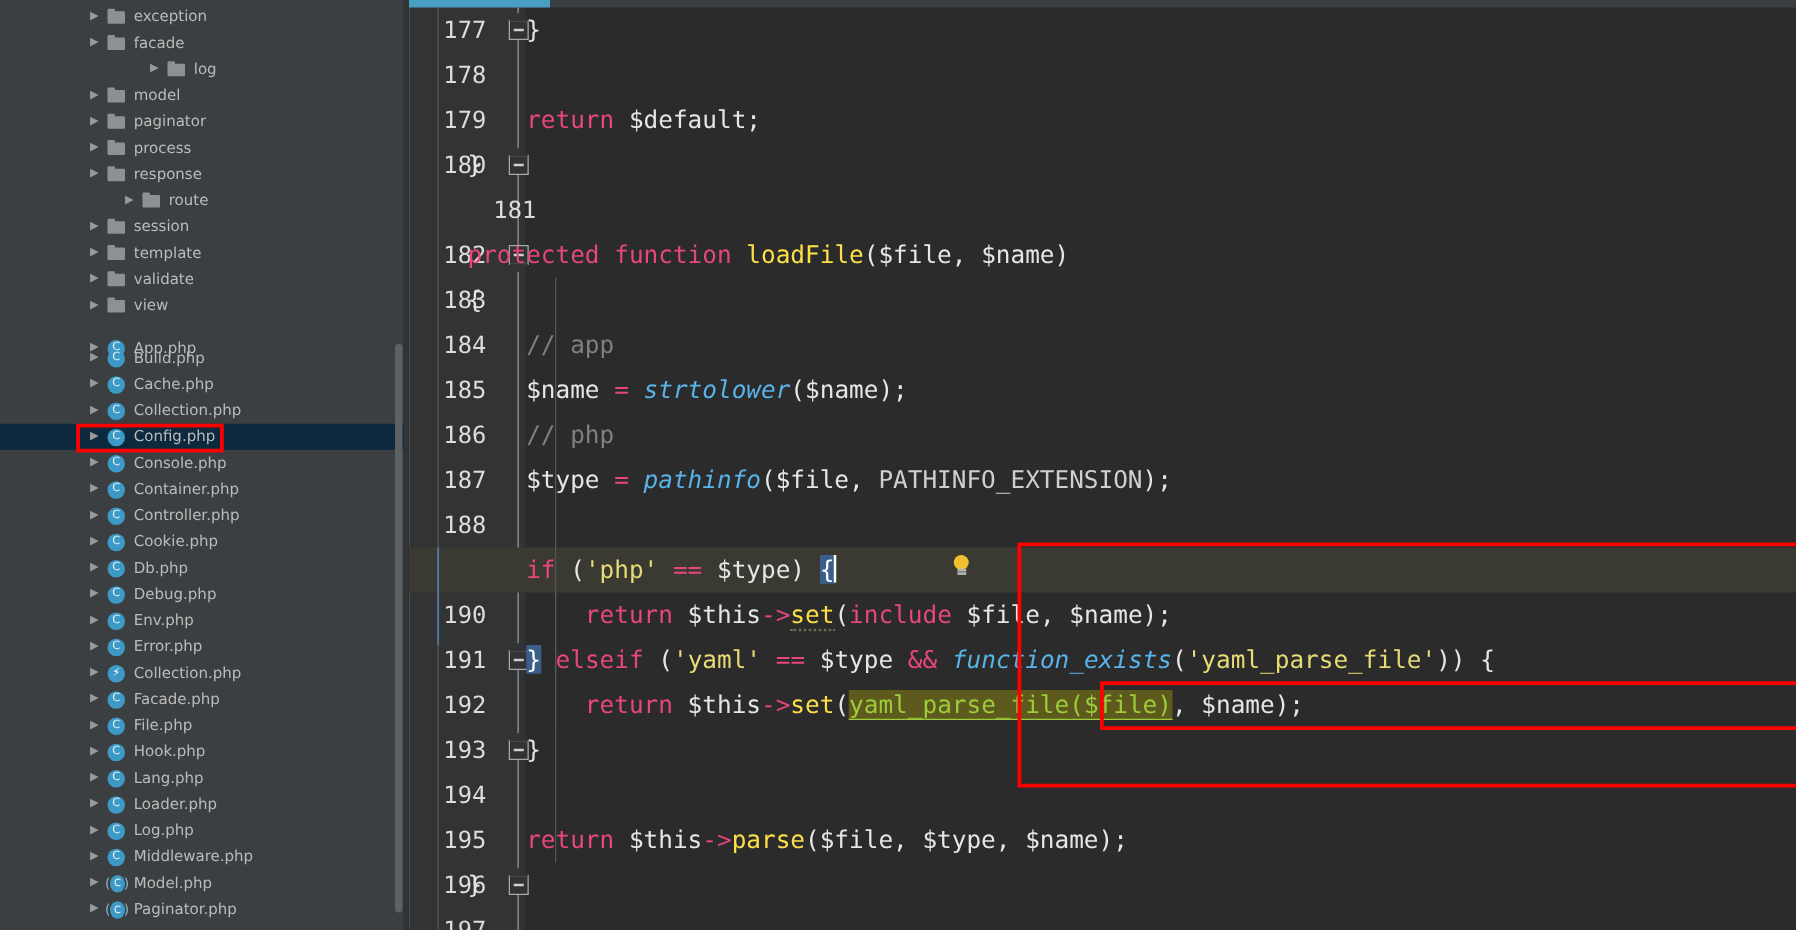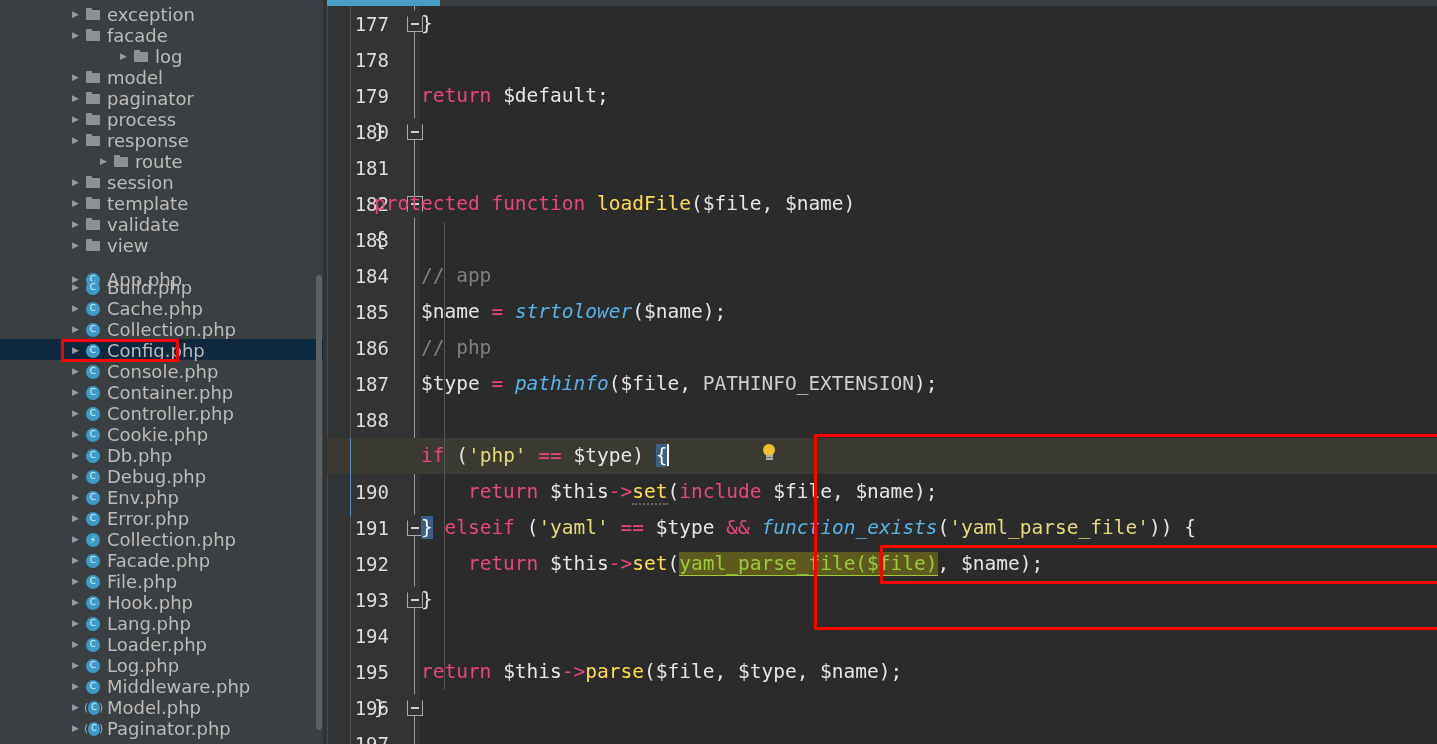--- a/index.html
+++ b/index.html
@@ -23,21 +23,21 @@
   .tree-arrow{
     display:inline-block;width:13px;text-align:center;color:#9a9a9a;
     font-size:9px;vertical-align:middle;margin-left:69px;
   }
   .tree-icon{
     display:inline-block;width:18px;height:21px;vertical-align:middle;
     position:relative;margin-left:3px;
   }
   .tree-label{
     display:inline-block;vertical-align:middle;margin-left:4px;
-    color:#bbbbbb;font-size:18px;font-family:"DejaVu Sans",sans-serif;
+    color:#bbbbbb;font-size:12px;font-family:"DejaVu Sans",sans-serif;
   }
   
   .ic-folder{
     position:absolute;left:1px;top:6px;width:14px;height:10px;
     background:#8d9196;border-radius:1px;
   }
   .ic-folder:before{
     content:"";position:absolute;left:0;top:-2px;width:6px;height:3px;
     background:#8d9196;border-radius:1px 1px 0 0;
   }
@@ -255,21 +255,21 @@
 
   <div id="gutter"></div>
   <div id="gutter-border"></div>
 
   <div id="gutter-content">
       <div class="fold-line" style="top: 6px; height: 738px;"></div>
       <div class="line-num" style="top: 6px; line-height: 36px;">177</div>
       <div class="line-num" style="top: 42px; line-height: 36px;">178</div>
       <div class="line-num" style="top: 78px; line-height: 36px;">179</div>
       <div class="line-num" style="top: 114px; line-height: 36px;">180</div>
-      <div class="line-num" style="top: 150px; line-height: 36px;">181</div>
+      <div class="line-num" style="top: 150px; line-height: 36px; padding-left: 40px;">181</div>
       <div class="line-num" style="top: 186px; line-height: 36px;">182</div>
       <div class="line-num" style="top: 222px; line-height: 36px; text-align: right;">183</div>
       <div class="line-num" style="top: 258px; line-height: 36px;">184</div>
       <div class="line-num" style="top: 294px; line-height: 36px;">185</div>
       <div class="line-num" style="top: 330px; line-height: 36px;">186</div>
       <div class="line-num" style="top: 366px; line-height: 36px;">187</div>
       <div class="line-num" style="top: 402px; line-height: 36px;">188</div>
       <div class="line-num" style="top: 438px; line-height: 36px;">189</div>
       <div class="line-num" style="top: 474px; line-height: 36px;">190</div>
       <div class="line-num" style="top: 510px; line-height: 36px;">191</div>

